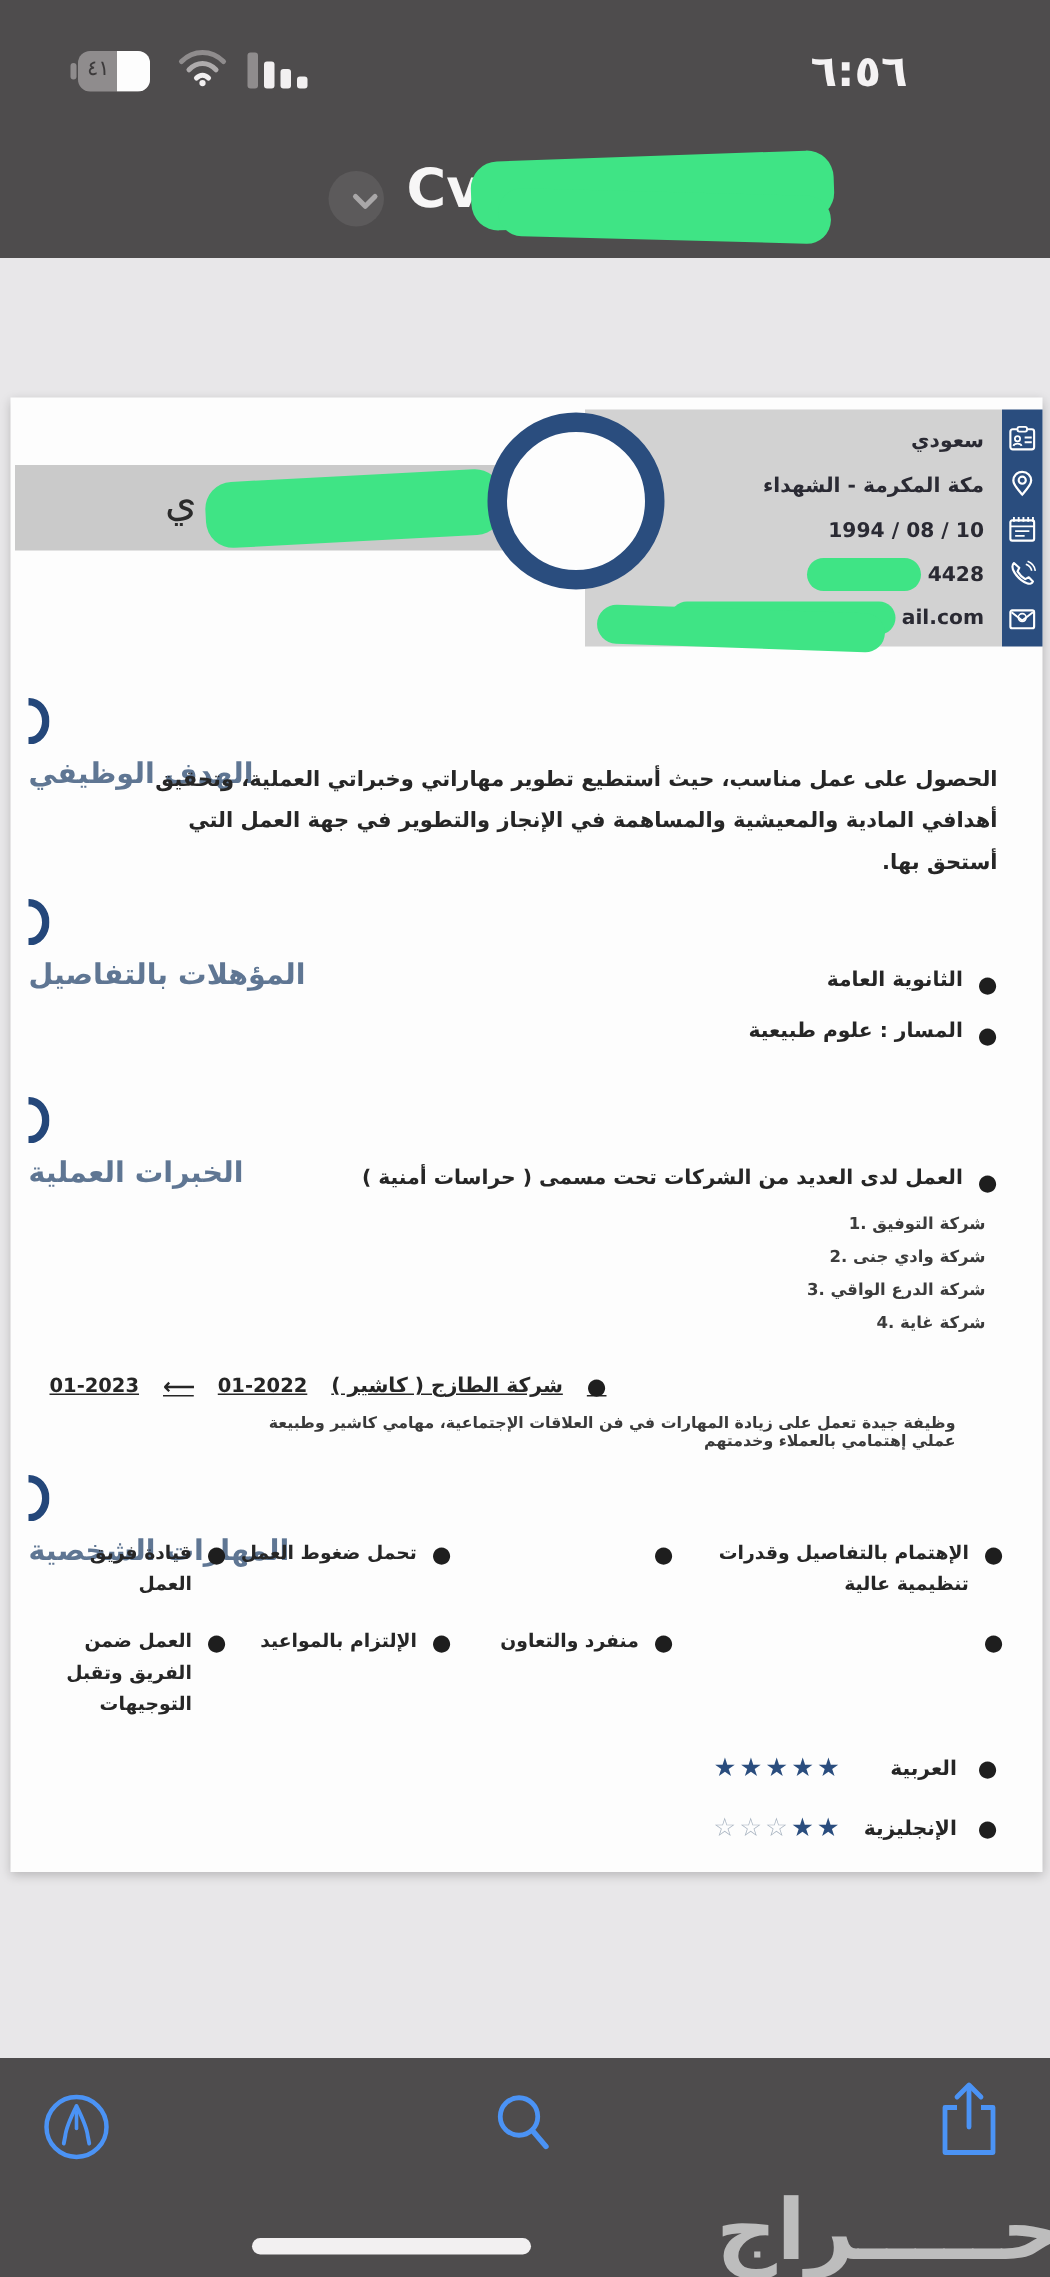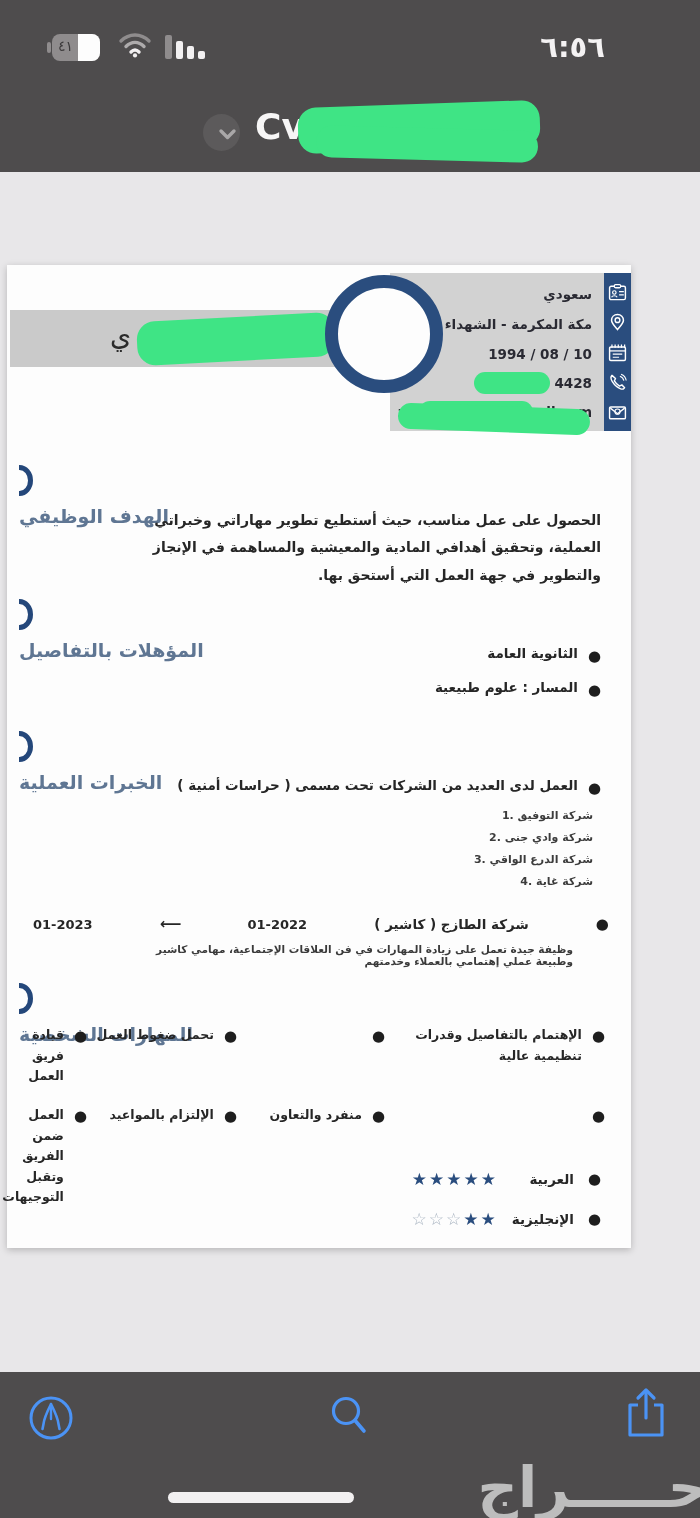--- a/index.html
+++ b/index.html
@@ -12,27 +12,27 @@
   .timetxt{position:absolute;right:95px;top:2px;font-size:29px;font-weight:bold;color:#f4f2f3;letter-spacing:1px;}
   .batt{position:absolute;left:52px;top:6px;width:48px;height:27px;border-radius:8px;background:#8f8c8d;overflow:hidden;}
   .batt .fill{position:absolute;right:0;top:0;width:45%;height:100%;background:#fdfdfd;}
   .batt .pct{position:absolute;left:6px;top:4px;font-size:14px;font-weight:normal;color:#3c3a3b;}
   .battnub{position:absolute;left:47px;top:14px;width:4px;height:11px;border-radius:3px;background:#8f8c8d;}
   .wifi{position:absolute;left:118px;top:4px;}
   .cellbars{position:absolute;left:165px;top:5px;display:flex;align-items:flex-end;gap:4px;height:26px;}
   .cellbars i{display:block;width:7px;border-radius:2px;background:#f2f0f1;}
   .cellbars i.dim{background:#8f8c8d;}
 
-  .titlerow{position:absolute;left:0;top:100px;width:555px;height:60px;}
+  .titlerow{position:absolute;left:16px;top:100px;width:555px;height:60px;}
   .chevbtn{position:absolute;left:203px;top:14px;width:37px;height:37px;border-radius:50%;background:#5c5a5b;border:none;}
   .titletxt{position:absolute;left:255px;top:6px;font-size:36px;font-weight:bold;color:#f7f6f6;}
   .fwdbtn{position:absolute;right:18px;top:8px;width:34px;height:44px;background:none;border:none;}
 
   
-  .page{position:absolute;left:7px;top:265px;width:624px;height:983px;background:#fdfdfd;
+  .page{position:absolute;left:7px;top:265px;width:688px;height:983px;background:#fdfdfd;
         box-shadow:0 2px 7px rgba(0,0,0,.22);direction:rtl;}
 
   
   .infobox{position:absolute;top:8px;right:27px;left:383px;height:158px;background:#d2d2d2;}
   .bluestrip{position:absolute;top:8px;right:0;width:27px;height:158px;background:#2a4d7e;
              display:flex;flex-direction:column;align-items:center;justify-content:space-around;padding:4px 0;box-sizing:border-box;}
   .bluestrip svg{display:block;}
   .inforow{position:absolute;right:12px;left:8px;height:22px;display:flex;direction:ltr;
            justify-content:flex-end;align-items:center;gap:4px;
            font-size:13.5px;font-weight:bold;color:#2a2a33;}
@@ -54,22 +54,22 @@
   .sechead .rule{flex:1;height:2px;background:#d1d1d1;margin-left:72px;}
 
   .par{position:absolute;right:30px;left:95px;text-align:right;font-size:14px;font-weight:bold;
        color:#262626;line-height:1.95;}
   .bullrow{display:flex;align-items:flex-start;gap:10px;font-size:13.5px;font-weight:bold;color:#262626;}
   .dot{color:#1e1e1e;font-size:15px;line-height:1.5;flex:none;}
   .edu{position:absolute;right:30px;left:60px;display:flex;flex-direction:column;gap:11px;}
 
   .complist{position:absolute;right:38px;display:flex;flex-direction:column;gap:9px;
             direction:ltr;text-align:right;font-size:11px;font-weight:bold;color:#3c3c3c;}
-  .jobrow{position:absolute;right:22px;left:26px;display:flex;direction:ltr;justify-content:space-between;
-          align-items:center;gap:16px;font-size:13.5px;font-weight:bold;color:#262626;}
+  .jobrow{position:absolute;right:22px;left:26px;display:flex;direction:ltr;justify-content:flex-start;
+          align-items:center;gap:16px;font-size:13.5px;font-weight:bold;color:#262626;text-decoration:underline;}
   .jobrow .dt{font-size:13px;}
   .jobrow .arrowch{font-size:15px;color:#262626;letter-spacing:-1px;}
   .jobdesc{position:absolute;right:58px;left:140px;text-align:right;font-size:10.5px;font-weight:bold;color:#3a3a3a;}
 
   .skillsgrid{position:absolute;right:26px;left:24px;display:grid;direction:rtl;
               grid-template-columns:212px 140px 142px 1fr;column-gap:8px;row-gap:18px;
               font-size:12.5px;font-weight:bold;color:#262626;}
   .skillsgrid .bullrow{font-size:12.5px;line-height:1.65;}
 
   .langs{position:absolute;right:30px;display:flex;flex-direction:column;gap:17px;}

